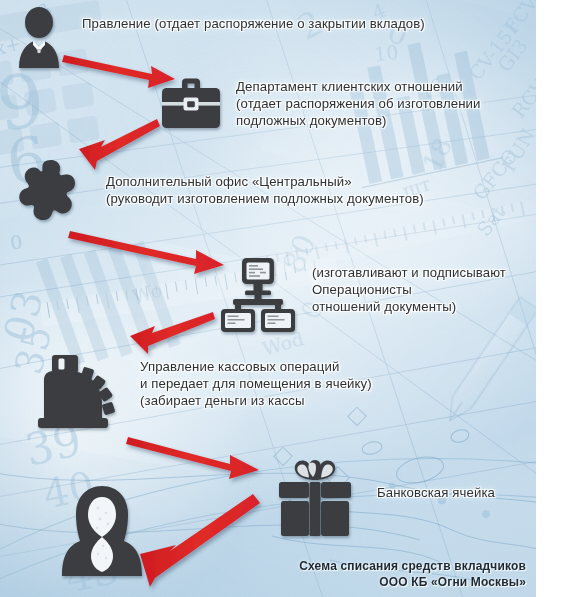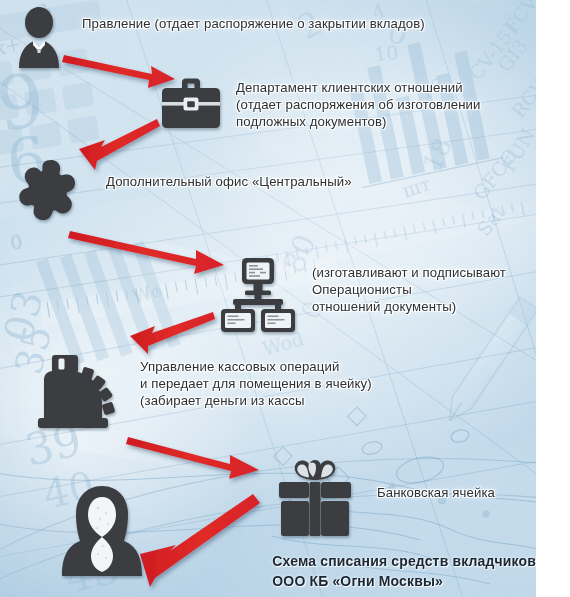--- a/index.html
+++ b/index.html
@@ -64,24 +64,25 @@
        0 0 8px rgba(255,255,255,0.7);
   }
   .label .ln { display: block; }
 
   
   .arrows { position: absolute; inset: 0; width: 570px; height: 597px; pointer-events: none; }
 
   
   .footer {
     position: absolute;
-    right: 0;
+    right: 10px;
     bottom: 6px;
+    text-align: right;
     color: #1b2733;
-    font-size: 14px;
+    font-size: 12px;
     font-weight: bold;
     line-height: 1.38;
     letter-spacing: 0.15px;
     text-shadow: 0 0 3px rgba(255,255,255,0.95), 1px 1px 0 rgba(255,255,255,0.8);
   }
   .footer .ln { display: block; white-space: nowrap; }
 </style>
 </head>
 <body>
 
@@ -293,21 +294,21 @@
         <path d="M27,35 L33,41 L39,35 L39,39 L33,45 L27,39 Z" fill="#ffffff" opacity="0.95"></path>
         <path d="M31.2,43.5 L34.8,43.5 L36,62 L28,62 Z" fill="#3b3d40"></path>
         <path d="M31.2,43.5 L34.8,43.5 L34.4,47 L31.6,47 Z" fill="#ffffff" opacity="0.8"></path>
       </svg>
     </span>
     <span class="label" style="margin-left:10px; margin-top:9px;">
       <span class="ln">Правление (отдает распоряжение о закрытии вкладов)</span>
     </span>
   </div>
 
-  <div class="node" style="left:160px; top:78px;align-items:flex-end;">
+  <div class="node" style="left:160px; top:78px;">
     <span class="icon">
       <svg width="62" height="52" viewBox="0 0 62 52" xmlns="http://www.w3.org/2000/svg">
         <path d="M22,10 L22,4 C22,1.8 23.6,0.5 25.6,0.5 L36.4,0.5 C38.4,0.5 40,1.8 40,4 L40,10 L34.5,10 L34.5,5.5 L27.5,5.5 L27.5,10 Z" fill="#3b3d40"></path>
         <rect x="2" y="10" width="58" height="40" rx="4.5" fill="#3b3d40"></rect>
         <rect x="2" y="24" width="58" height="3.6" fill="#e8eef3" opacity="0.9"></rect>
         <rect x="23.5" y="19.5" width="15" height="13" rx="2.2" fill="#e8eef3"></rect>
         <rect x="27.2" y="23.2" width="7.6" height="6" rx="1.2" fill="#3b3d40"></rect>
       </svg>
     </span>
     <span class="label" style="margin-left:14px; margin-top:0px;">
@@ -337,20 +338,21 @@
           C4.8,45.2 3.4,37 8,32.6
           C11,29.8 14.2,30.8 14.8,28.8
           C15.6,26.2 12,24.8 11,20.6
           C9.4,14.2 15.6,8.2 21.8,9.8
           C25.6,10.8 26,14 27.6,13.4
           C29.6,12.6 27,8 30,4 Z"></path>
       </svg>
     </span>
     <span class="label" style="margin-left:20px; margin-top:15px;">
       <span class="ln">Дополнительный офис «Центральный»</span>
+      <span class="ln">(руководит изготовлением подложных документов)</span>
     </span>
   </div>
 
   <div class="node" style="left:220px; top:258px;">
     <span class="icon">
       <svg width="76" height="74" viewBox="0 0 76 74" xmlns="http://www.w3.org/2000/svg">
         <g fill="#3b3d40">
           <rect x="22" y="0" width="32" height="26" rx="4.5"></rect>
           <rect x="33.5" y="26" width="9" height="7"></rect>
           <rect x="25" y="32.5" width="26" height="4.5" rx="1.5"></rect>

